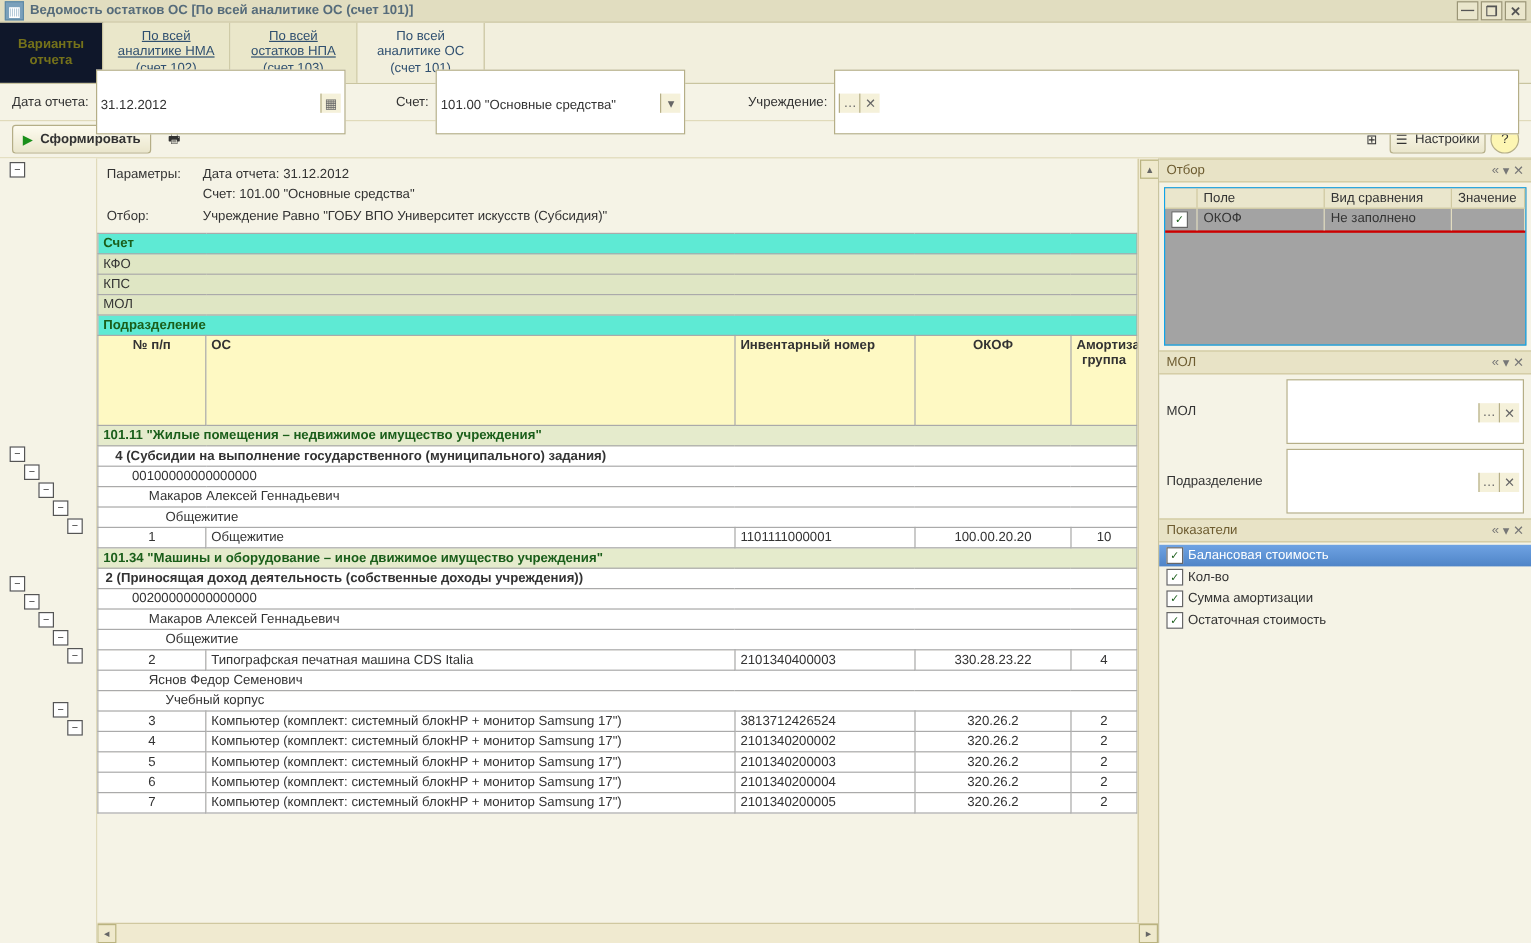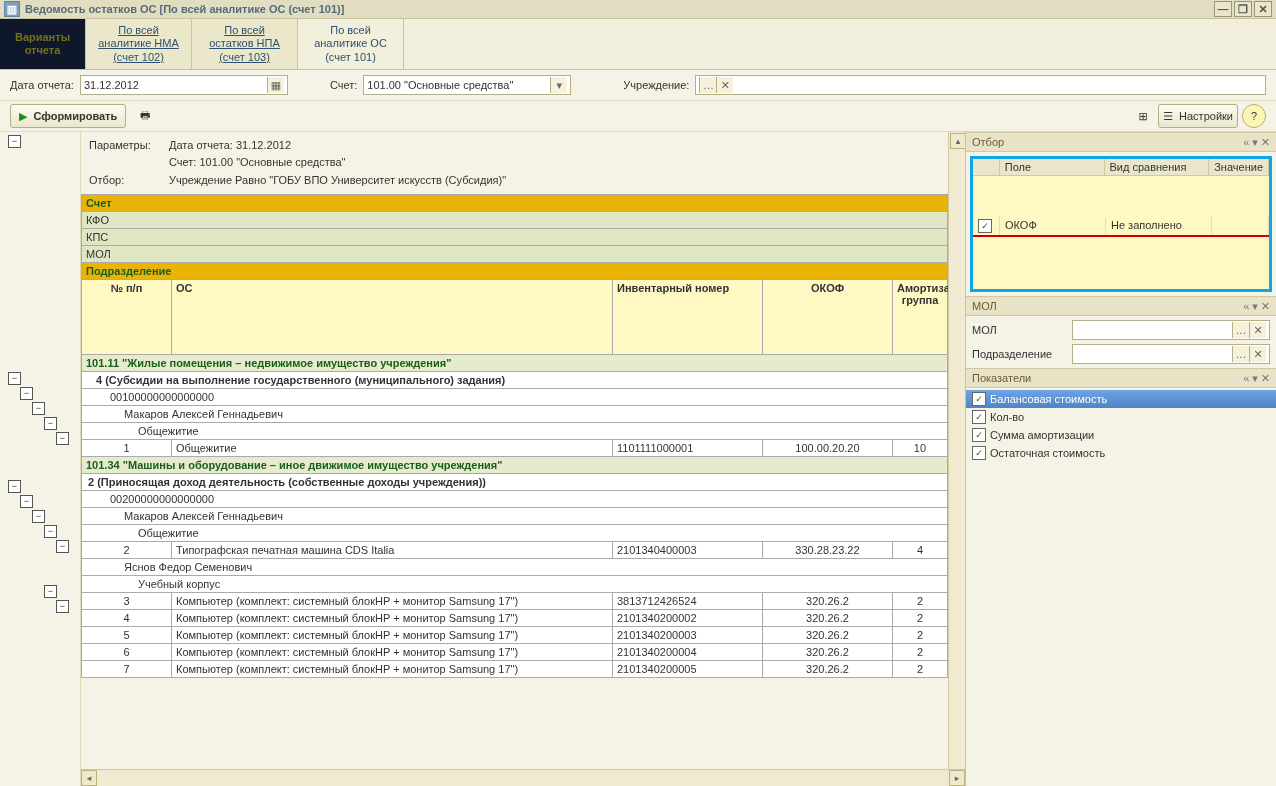--- a/index.html
+++ b/index.html
@@ -78,22 +78,22 @@
     align-items: center;
     gap: 6px;
     padding: 0 10px;
     border-bottom: 1px solid #e0daba;
   }
   .label { color: #333; }
   .input {
     background: #fff;
     border: 1px solid #b5ae87;
     height: 18px;
-    display: flex; align-items: center;
-    padding: 0 3px;
+    display: flex; align-items: flex-end;
+    padding: 17px 3px;
     position: relative;
   }
   .input .inbtn {
     width: 16px; height: 16px;
     border-left: 1px solid #b5ae87;
     display: flex; align-items: center; justify-content: center;
     background: #f5f1da;
     color: #666;
     cursor: pointer;
   }
@@ -196,21 +196,21 @@
   .rtable td, .rtable th {
     border: 1px solid #aaa;
     padding: 2px 4px;
     text-align: left;
   }
   tr.hdr td { background: #dfe6c4; }
   tr.sub1 td { background: #e5ebcc; font-weight: bold; color: #1a5e1a; }
   tr.kfo td { text-align: left; font-weight: bold; }
   tr.mol td, tr.pod td, tr.kps td { }
   tr.leaf td { background: #fff; }
-  tr.darkhdr td { background: #eab308; font-weight: bold; color: #1a5e1a; }
+  tr.darkhdr td { background: #5eead4; font-weight: bold; color: #1a5e1a; }
   .rtable .num { text-align: center; }
   .rtable .amort { text-align: center; }
   .rtable .okof { text-align: center; }
   .rtable .inv { text-align: left; }
   .colh td { background:#fef9c3; font-weight:bold; vertical-align:top; height:70px;}
 
   
   .rightpanel {
     width: 310px;
     border-left: 1px solid #c9c49f;
@@ -223,25 +223,25 @@
     border-bottom: 1px solid #d0c8a0;
     border-top: 1px solid #d0c8a0;
     display: flex; align-items: center;
     padding: 0 6px;
     color: #6d5c30;
   }
   .panel-hdr .spacer{flex:1;}
   .panel-hdr .pbtn{ margin-left:3px; cursor:pointer; color:#777;}
 
   .filter-table {
-    border:3px solid #0ea5e9;
+    border:1px solid #0ea5e9;
     margin:4px;
-    background:#fef9c3;
+    background:#a3a3a3;
     height: 130px;
-    display:flex; flex-direction:column;gap:41px;
+    display:flex; flex-direction:column;
   }
   .filter-head { display:flex; background:#eae6cc; border-bottom:1px solid #cfc8a0;}
   .filter-head > div { padding:2px 5px; border-right:1px solid #cfc8a0; }
   .filter-row { display:flex; border-bottom:1px solid #e2dcc0;}
   .filter-row > div { padding:2px 5px; border-right:1px solid #e2dcc0; }
   .filter-row.active { border-bottom:2px solid #c00;}
 
   .mol-block { padding: 4px 6px; display:grid; grid-template-columns: 100px 1fr; row-gap:4px; align-items:center;}
 
   .inds { padding:2px 0; }

